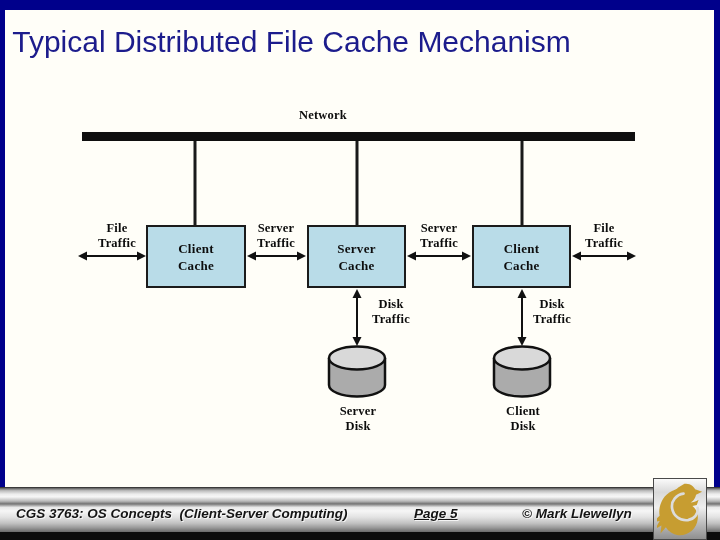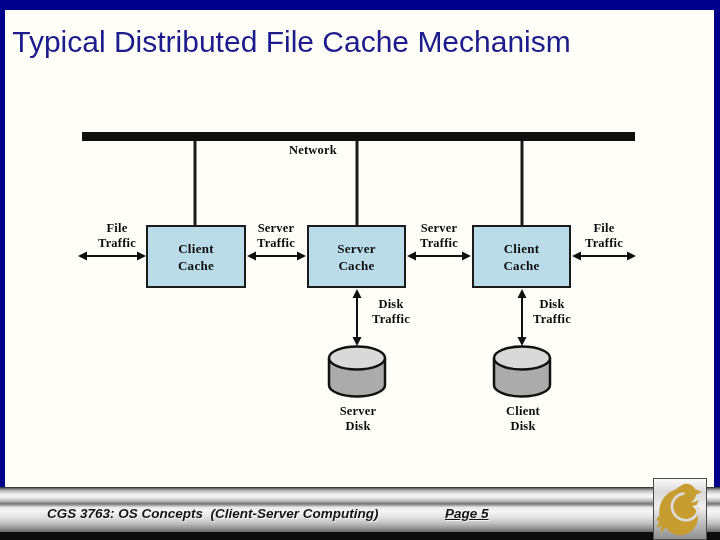--- a/index.html
+++ b/index.html
@@ -17,21 +17,21 @@
     font-size:30px;line-height:36px;color:#1c1c8c;font-weight:400;letter-spacing:0;
   }
   
   .diagram-svg{position:absolute;left:0;top:100px;width:720px;height:350px;}
   
   .dlabel{
     position:absolute;text-align:center;color:#0d0d0d;
     font-family:"Liberation Serif","DejaVu Serif",serif;font-weight:700;
     font-size:12.5px;line-height:15px;letter-spacing:.2px;
   }
-  .lab-network{left:273px;top:108px;width:80px;margin-top:35px;}
+  .lab-network{left:283px;top:108px;width:80px;}
   .lab-ft-left{left:82px;top:221px;width:70px;}
   .lab-st-left{left:241px;top:221px;width:70px;}
   .lab-st-right{left:404px;top:221px;width:70px;}
   .lab-ft-right{left:569px;top:221px;width:70px;}
   .lab-dt-server{left:356px;top:297px;width:70px;}
   .lab-dt-client{left:517px;top:297px;width:70px;}
   .lab-server-disk{left:323px;top:404px;width:70px;}
   .lab-client-disk{left:488px;top:404px;width:70px;}
   
   .cache-box{
@@ -48,21 +48,21 @@
   .footer-bar{
     position:absolute;left:0;top:487px;width:720px;height:45px;
     border-top:1px solid #3a3a3a;box-sizing:border-box;
     background:linear-gradient(180deg,
       #5a5a5a 0%,#bcbcbc 6%,#ededed 14%,#f7f7f7 20%,#b7b7b7 30%,
       #737373 36%,#e9e9e9 44%,#f6f6f6 52%,#e3e3e3 66%,#c2c2c2 80%,
       #9a9a9a 90%,#6a6a6a 100%);
   }
   .footer-text{
     position:absolute;top:506px;font-size:13.5px;font-style:italic;font-weight:700;
-    color:#141414;text-shadow:1px 1px 0 rgba(255,255,255,.75);white-space:pre;margin-left:31px;
+    color:#141414;text-shadow:1px 1px 0 rgba(255,255,255,.75);white-space:pre;
   }
   .ft-course{left:16px;}
   .ft-page{left:414px;text-decoration:underline;}
   .ft-copy{left:522px;}
   .bar-bottom{position:absolute;left:0;top:532px;width:720px;height:8px;background:#0c0c0c;}
   
   .logo-panel{
     position:absolute;left:653px;top:478px;width:54px;height:62px;box-sizing:border-box;
     border:1px solid #4a4a4a;z-index:3;
     background:linear-gradient(180deg,#fafafa 0%,#d9d9d9 22%,#efefef 48%,#b5b5b5 78%,#8f8f8f 100%);
@@ -175,20 +175,21 @@
     <div>Cache</div>
   </div>
   <div class="cache-box box-right">
     <div>Client</div>
     <div>Cache</div>
   </div>
 
   <div class="footer-bar"></div>
   <span class="footer-text ft-course">CGS 3763: OS Concepts  (Client-Server Computing)</span>
   <span class="footer-text ft-page">Page 5</span>
+  <span class="footer-text ft-copy">© Mark Llewellyn</span>
   <div class="bar-bottom"></div>
 
   <div class="logo-panel">
     <svg width="46" height="55" viewBox="0 0 52 62">
       <path d="M31 2c6-1 12 3 13 9 1 5-2 10-6 12 3 0 6-1 9-3l-2 6-5 1c4 3 7 9 6 15-1 11-11 19-22 18-6-1-11-4-14-9l-6 7 1-9-7 4 5-9-7 1 7-7C1 28 6 15 17 10c3-1 5-2 7-4l7-4z" fill="#c79d31"></path>
       <path d="M30 13c-8 1-14 8-13 16 1 9 9 15 18 14 7-1 12-7 11-14" fill="none" stroke="#dcdcdc" stroke-width="3" stroke-linecap="round"></path>
       <polygon points="43,8 51,11 43,15" fill="#c79d31"></polygon>
     </svg>
   </div>
 

